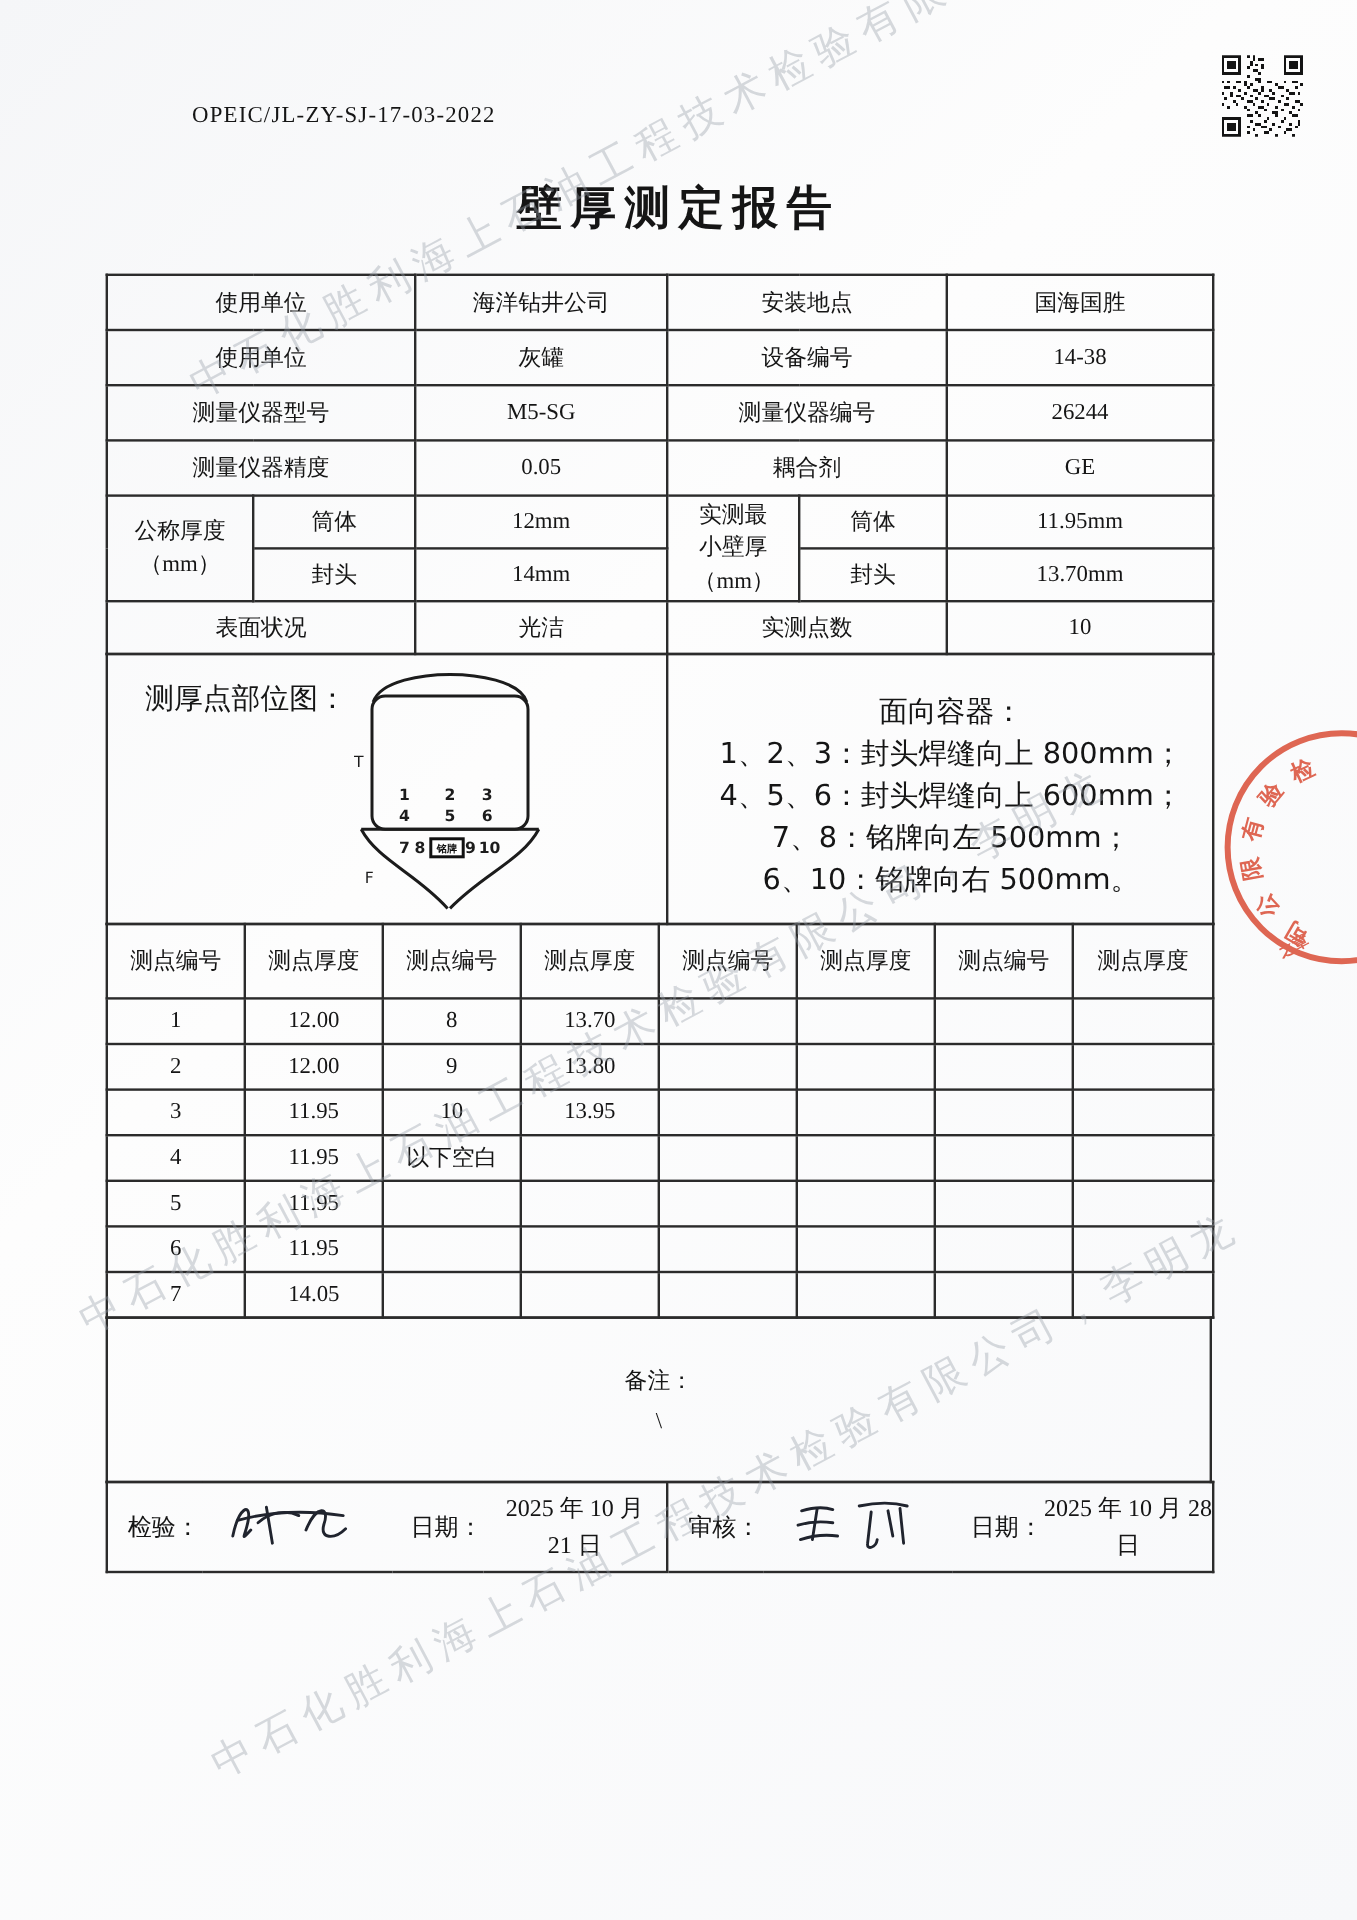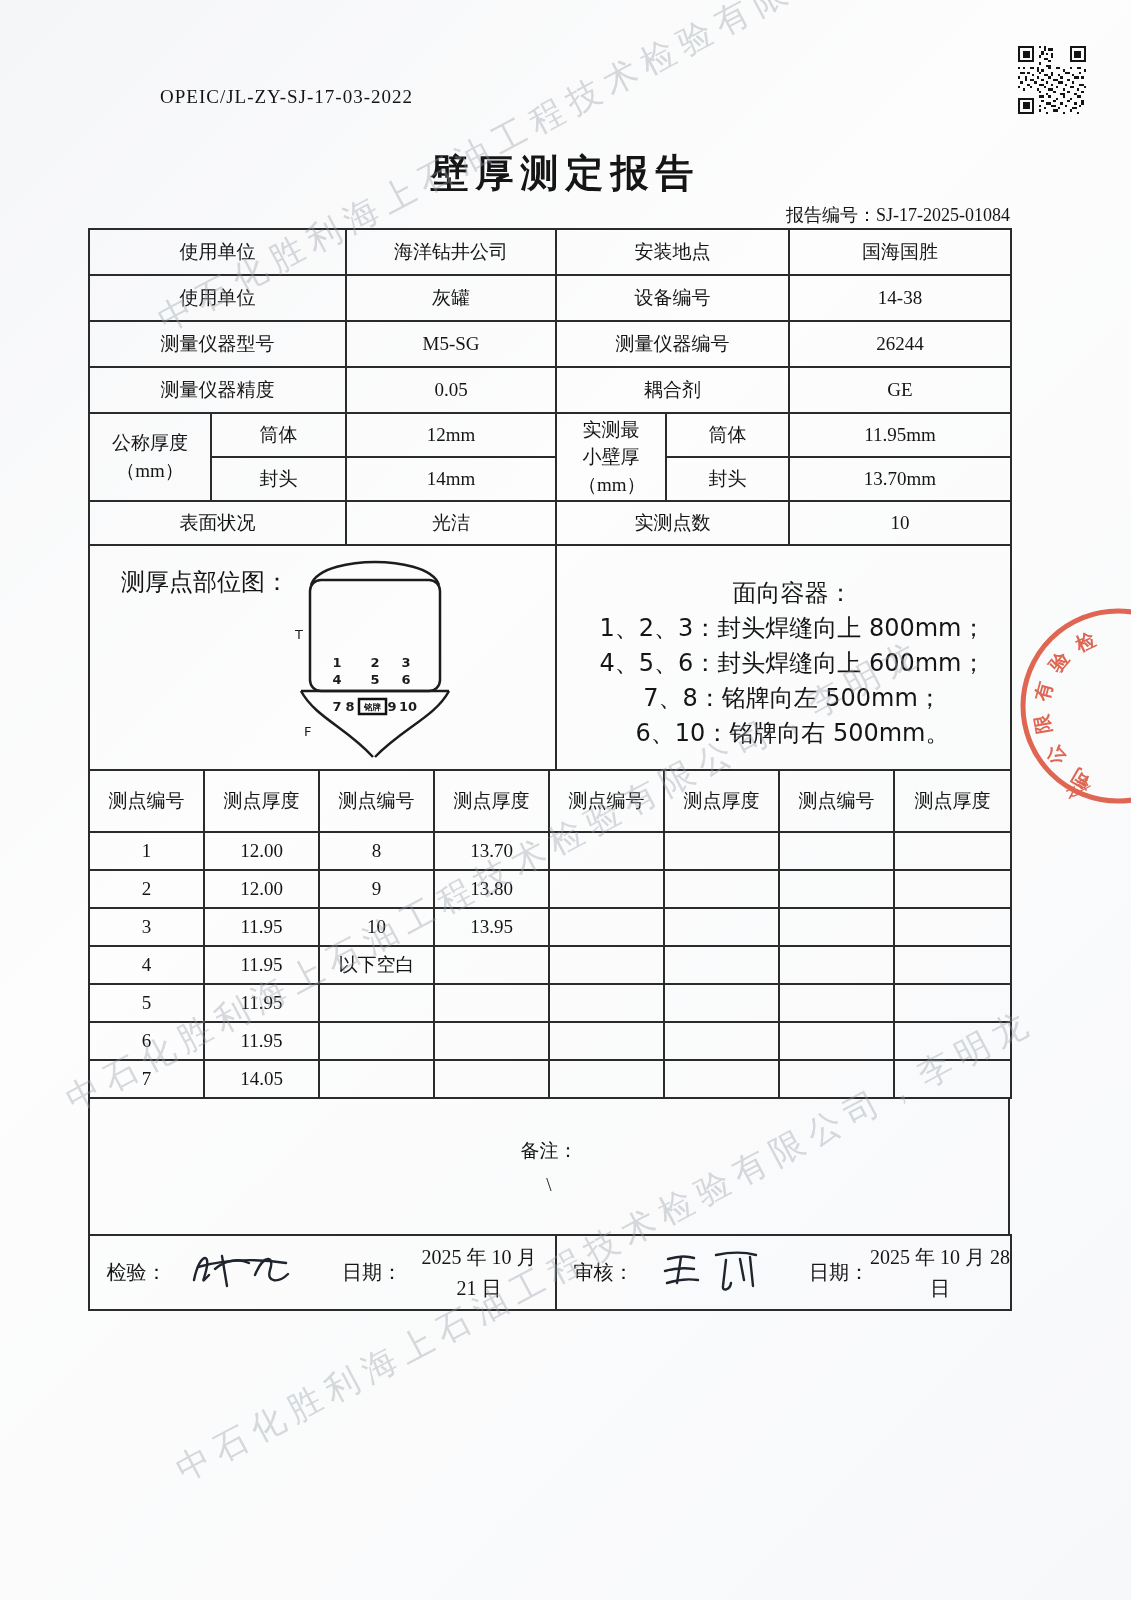--- a/index.html
+++ b/index.html
@@ -79,21 +79,20 @@
       M0,17h1v1H0z M2,18h1v1H2z M5,17h1v1H5z M8,18h1v1H8z M11,17h1v1h-1z M13,18h2v1h-2z M16,17h1v1h-1z M19,18h1v1h-1z M22,17h2v1h-2z M25,18h1v1h-1z M28,17h1v1h-1z
       M9,19h1v1H9z M12,20h1v1h-1z M15,19h1v1h-1z M18,20h2v1h-2z M21,19h1v1h-1z M24,20h1v1h-1z M27,19h1v1h-1z
       M9,21h2v1H9z M13,21h1v1h-1z M16,22h1v1h-1z M19,21h1v1h-1z M22,22h1v1h-1z M25,21h2v1h-2z
       M10,23h1v1h-1z M12,24h2v1h-2z M15,23h1v1h-1z M18,24h1v1h-1z M21,23h1v1h-1z M24,24h1v1h-1z M27,23h1v2h-1z
       M9,25h1v1H9z M11,26h1v1h-1z M14,25h2v1h-2z M17,26h1v1h-1z M20,25h1v1h-1z M23,26h2v1h-2z M26,25h1v1h-1z
       M9,27h1v1H9z M12,28h1v1h-1z M15,27h2v1h-2z M19,28h1v1h-1z M22,27h1v1h-1z M25,28h1v1h-1z"></path>
     </g>
   </svg>
 
   <div class="title">壁厚测定报告</div>
-  <div class="report-no">报告编号：SJ-17-2025-01084</div>
 
   <div class="sheet">
 
     <table class="tbl">
       <colgroup>
           <col style="width:122px">
           <col style="width:135px">
           <col style="width:210px">
           <col style="width:110px">
           <col style="width:123px">

